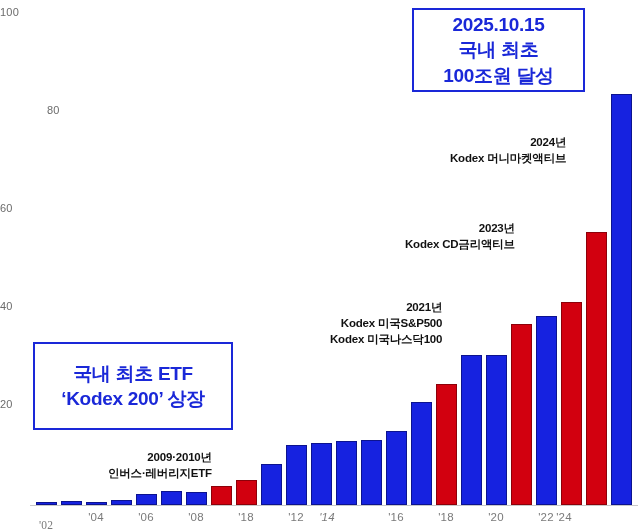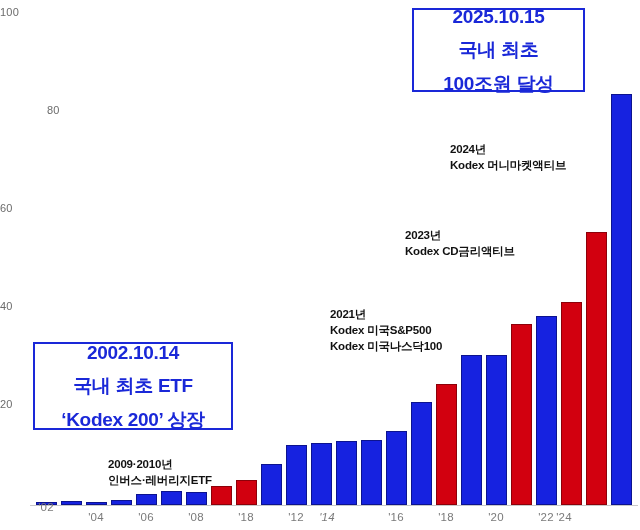--- a/index.html
+++ b/index.html
@@ -54,42 +54,40 @@
     background:#ffffff;
     color:#1a28d8;
     font-weight:bold;
     text-align:center;
     display:flex;
     flex-direction:column;
     align-items:center;
     justify-content:center;
     line-height:1.32;
     letter-spacing:-0.3px;
-    gap:8px;
   }
   #callout-2025{
     left:412px;top:8px;width:173px;height:84px;
     font-size:19px;
   }
   #callout-2002{
     left:33px;top:342px;width:200px;height:88px;
     font-size:19px;
   }
 
   
   .annot{
     position:absolute;
     color:#111111;
     font-weight:bold;
     font-size:11.5px;
     line-height:1.38;
-    text-align:left;
+    text-align:right;
     letter-spacing:-0.2px;
     white-space:nowrap;
-    margin-top:7px;
   }
   .annot div{display:block;}
 </style>
 </head>
 <body>
 
 <div id="chart-root">
 
   <div id="y-ticks">
       <div class="y-tick" style="left: 0px; top: 6px;">100</div>
@@ -122,21 +120,21 @@
       <div class="bar red" title="2021: 44" style="left: 511px; width: 21px; height: 181px;"></div>
       <div class="bar blue" title="2022: 46" style="left: 536px; width: 21px; height: 189px;"></div>
       <div class="bar red" title="2023: 49.5" style="left: 561px; width: 21px; height: 203px;"></div>
       <div class="bar red" title="2024: 66.5" style="left: 586px; width: 21px; height: 273px;"></div>
       <div class="bar blue" title="2025: 100" style="left: 611px; width: 21px; height: 411px;"></div>
     </div>
 
   <div class="baseline" style="top:505px;"></div>
 
   <div id="x-ticks">
-      <div class="x-tick" style="left: 26px; top: 501px;">'02</div>
+      <div class="x-tick" style="left: 26px; top: 519px; font-family: Liberation Serif, serif;">'02</div>
       <div class="x-tick" style="left: 76px; top: 511px;">'04</div>
       <div class="x-tick" style="left: 126px; top: 511px;">'06</div>
       <div class="x-tick" style="left: 176px; top: 511px;">'08</div>
       <div class="x-tick" style="left: 226px; top: 511px;">'18</div>
       <div class="x-tick" style="left: 276px; top: 511px;">'12</div>
       <div class="x-tick" style="left: 307px; top: 511px; font-style: italic;">'14</div>
       <div class="x-tick" style="left: 376px; top: 511px;">'16</div>
       <div class="x-tick" style="left: 426px; top: 511px;">'18</div>
       <div class="x-tick" style="left: 476px; top: 511px;">'20</div>
       <div class="x-tick" style="left: 526px; top: 511px;">'22</div>
@@ -163,18 +161,17 @@
       </div>
     </div>
 
   <div class="callout" id="callout-2025">
     <div>2025.10.15</div>
     <div>국내 최초</div>
     <div>100조원 달성</div>
   </div>
 
   <div class="callout" id="callout-2002">
-    <div>2002.10.14</div>
     <div>국내 최초 ETF</div>
     <div>‘Kodex 200’ 상장</div>
   </div>
 
 </div>
 
 </body></html>

